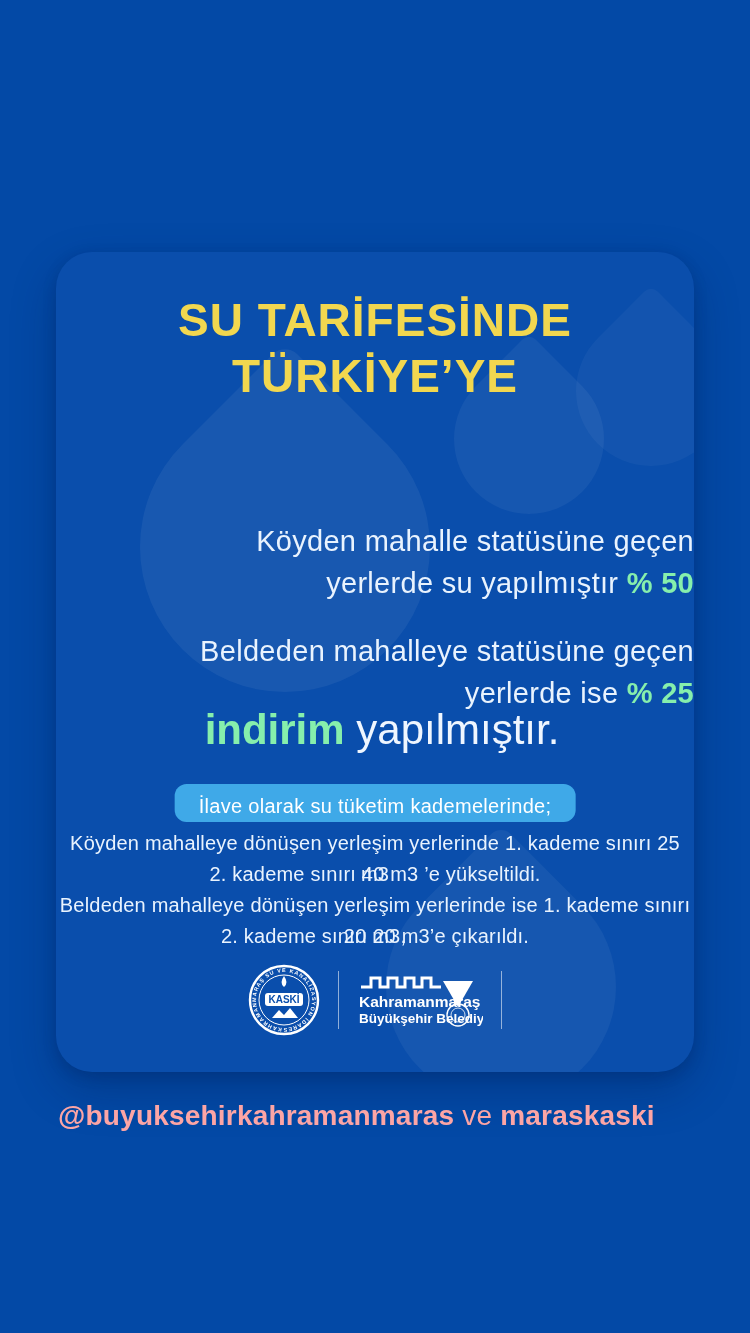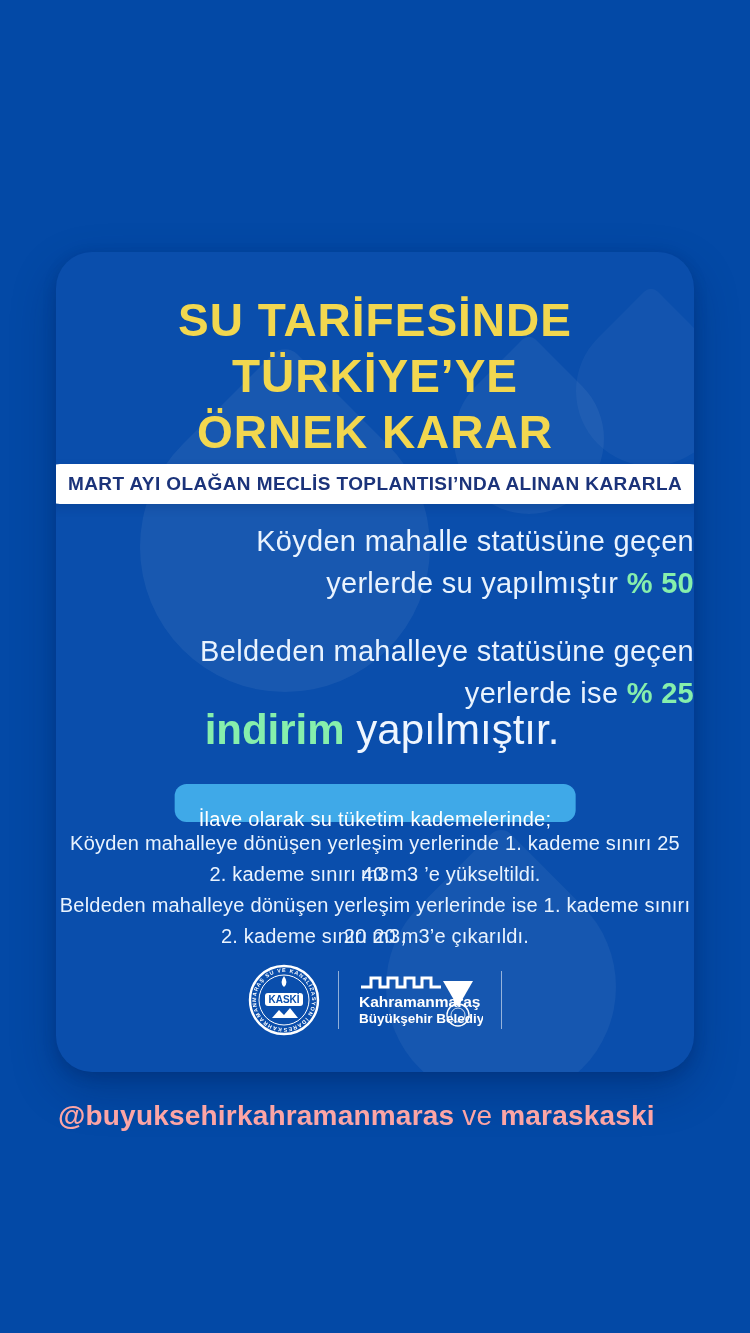--- a/index.html
+++ b/index.html
@@ -58,21 +58,21 @@
   .st1 { top:268px; }
   .st2 { top:378px; }
   .hl { color:#86efac; font-weight:800; }
 
   .conclusion { top:452px; text-align:center; font-size:42px; line-height:52px; font-weight:300; color:#EFF6FF;padding-left:14px; }
   .conclusion .hl { font-weight:800; }
 
   .pill-info {
     position:absolute; left:50%; top:532px; transform:translateX(-50%);
     background:#3FA9E8; color:#FFFFFF;
-    height:38px; line-height:38px; padding:16px 24px;
+    height:38px; line-height:38px; padding:3px 24px;
     border-radius:12px; white-space:nowrap;
     font-size:20px; font-weight:500; letter-spacing:.3px;text-align:center;
   }
 
   .details { top:576px; text-align:center; font-size:20px; color:#E9F3FE; font-weight:400; letter-spacing:.2px; }
   .details div { height:31px; line-height:31px; }
 
   
   .logos {
     position:absolute; left:0; top:700px; width:100%; height:96px;
@@ -99,24 +99,22 @@
 
   <div class="card">
     <div class="drop d1"></div>
     <div class="drop d2"></div>
     <div class="drop d3"></div>
     <div class="drop d4"></div>
 
     <div class="layer title">
       <div>SU TARİFESİNDE</div>
       <div>TÜRKİYE’YE</div>
-      <div>ÖRNEK KARAR</div>
     </div>
 
-    <div class="pill-white">MART AYI OLAĞAN MECLİS TOPLANTISI’NDA ALINAN KARARLA</div>
 
     <div class="layer statement st1">
       <span>Köyden mahalle statüsüne geçen</span><br>
       <span>yerlerde su yapılmıştır</span>
       <span class="hl">% 50</span>
     </div>
 
     <div class="layer statement st2">
       <span>Beldeden mahalleye statüsüne geçen</span><br>
       <span>yerlerde ise</span>

